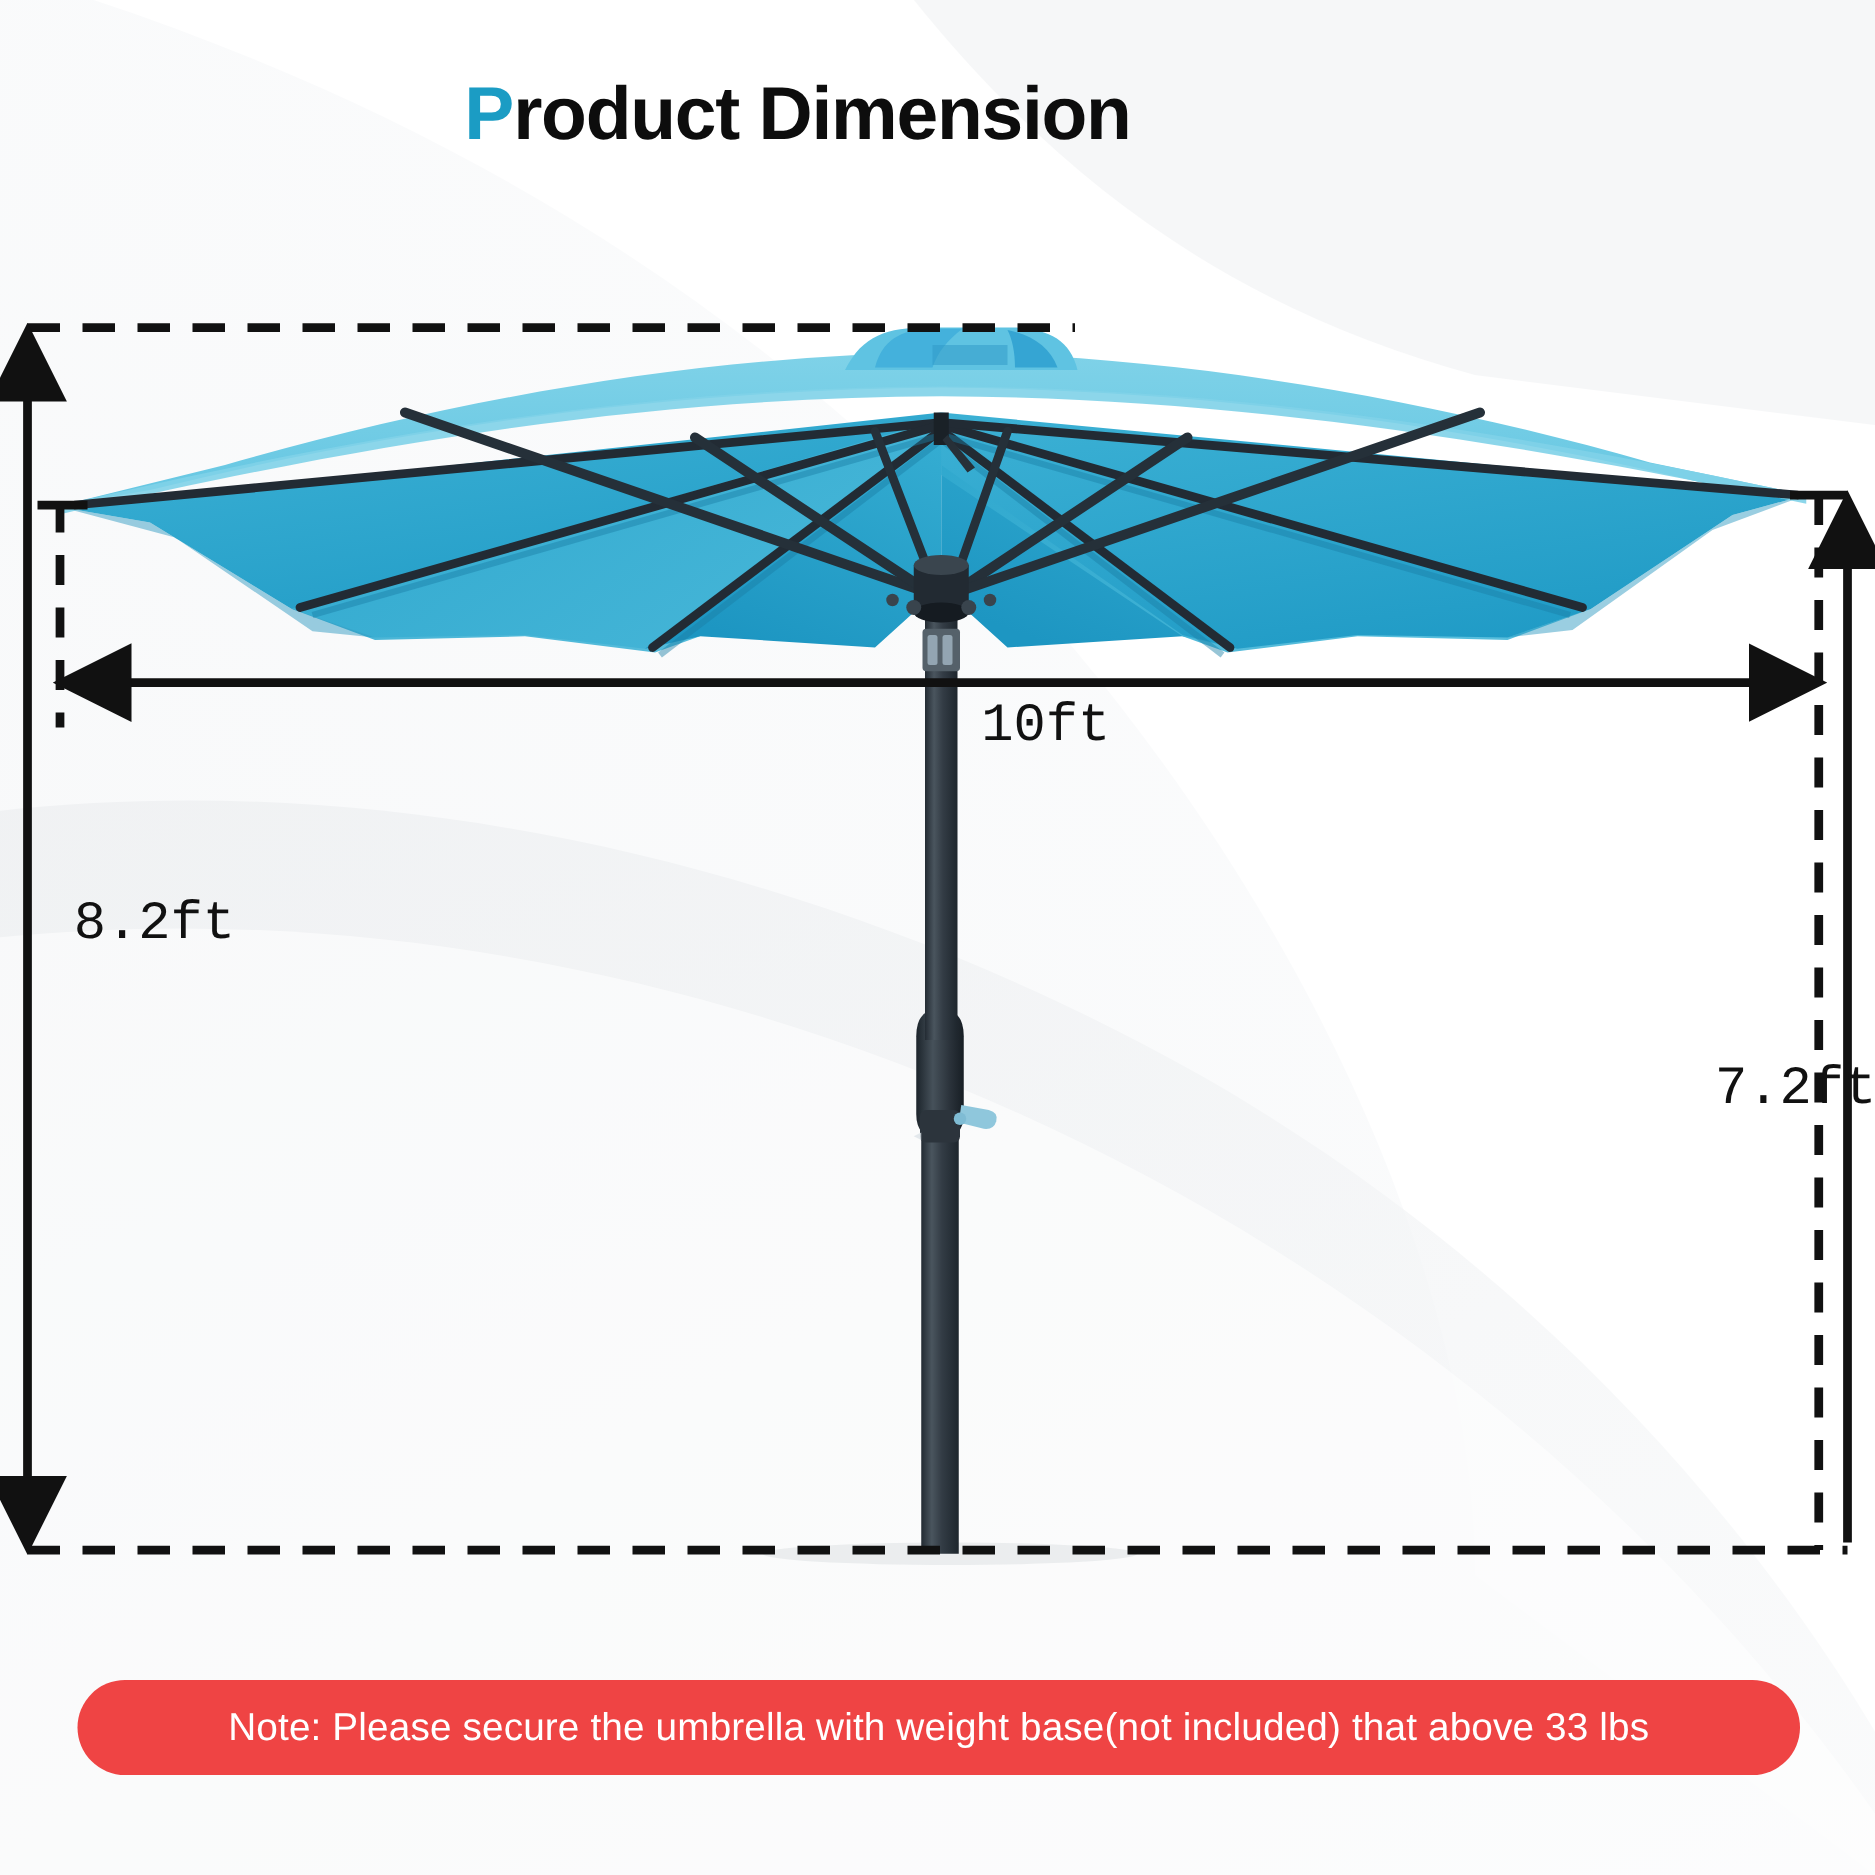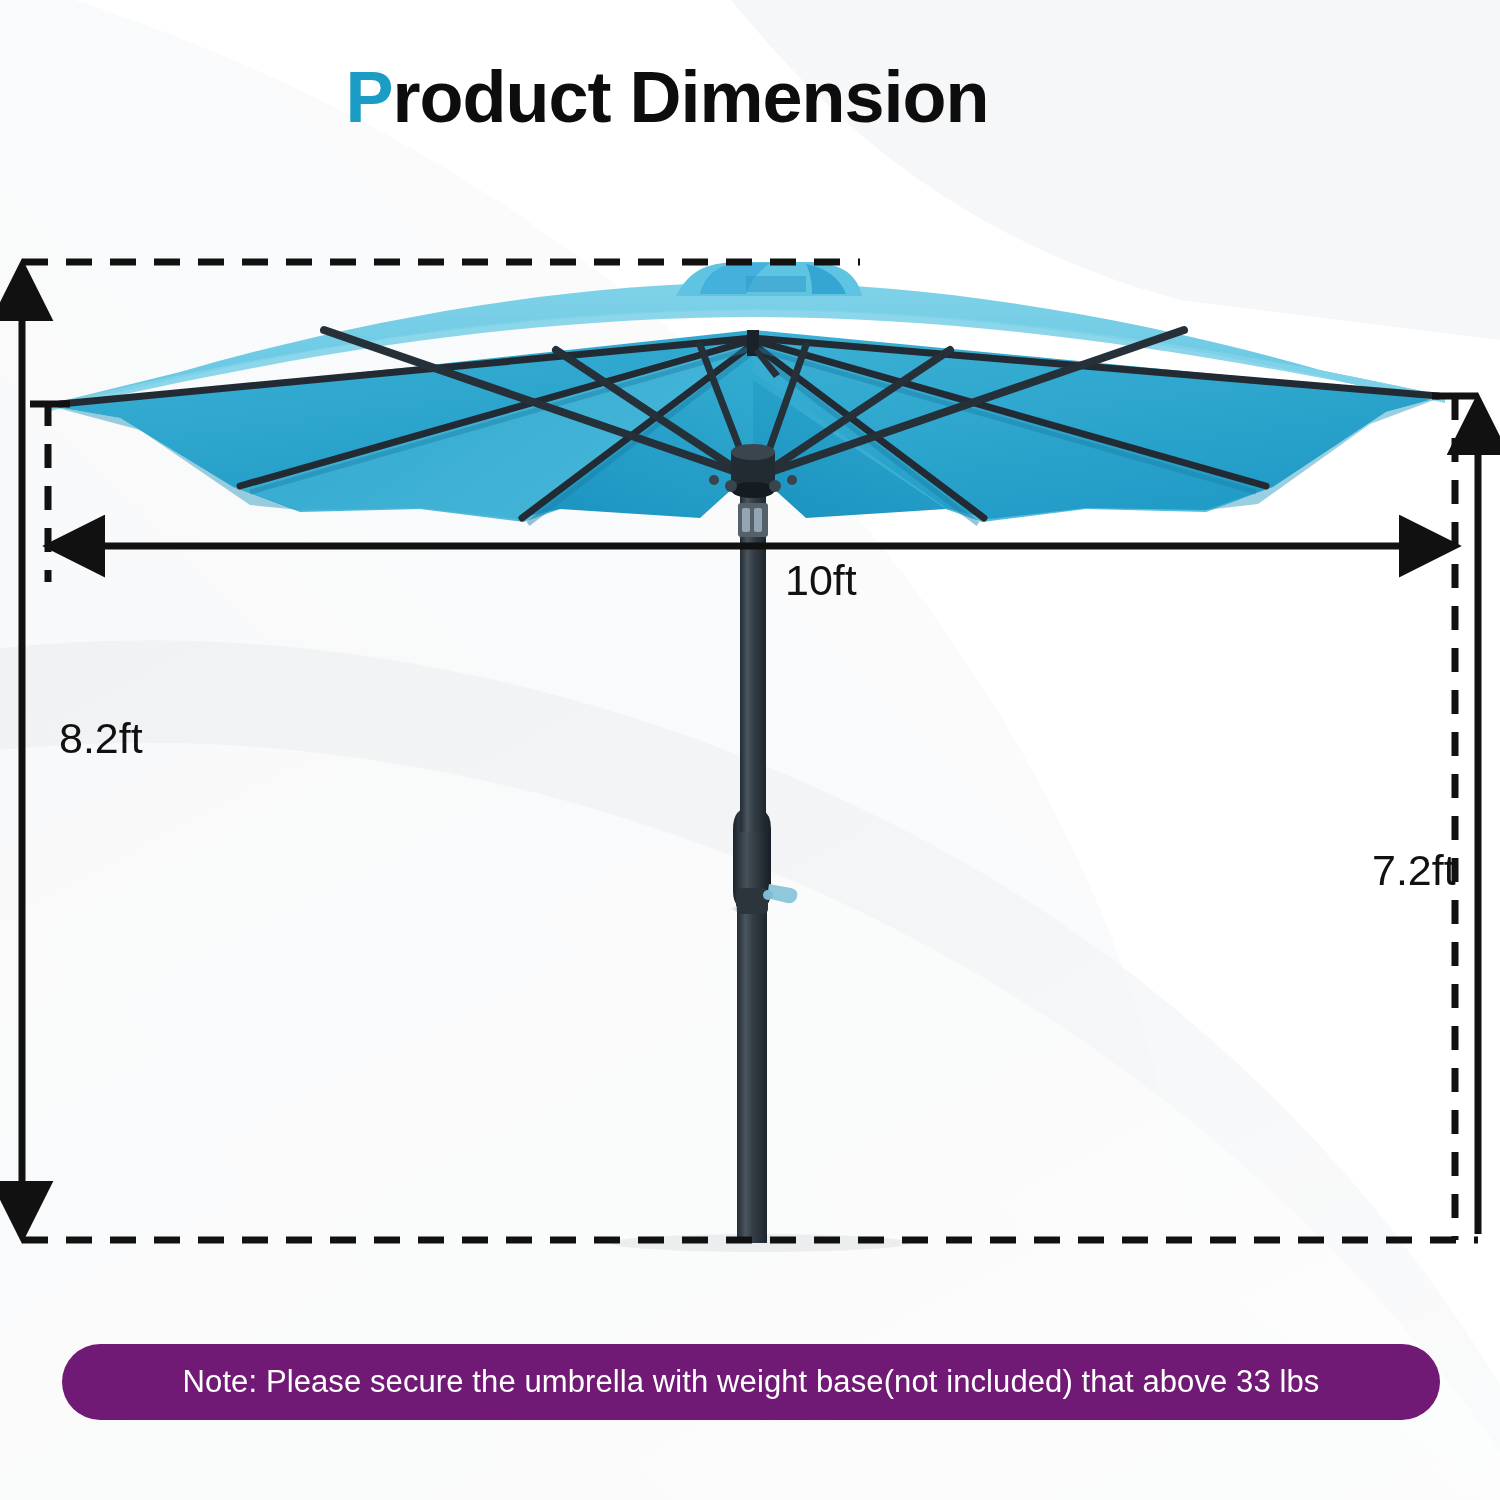--- a/index.html
+++ b/index.html
@@ -20,55 +20,54 @@
     position: absolute; inset: 0;
     width: 1500px; height: 1500px;
     pointer-events: none;
   }
 
   
   #title {
     position: absolute;
     top: 56px; left: 0; width: 1276px;
     text-align: center;
-    font-size: 72px;
+    font-size: 60px;
     font-weight: bold;
     letter-spacing: -1px;
     color: #0d0d0d;
     white-space: nowrap;
     font-family: "Liberation Sans", sans-serif;
-    margin-left: 29px;
   }
   #title .accent { color: #1B9CC4; }
 
   
   #scene {
     position: absolute;
     top: 0; left: 0;
     width: 1500px; height: 1500px;
   }
 
   
   .dim-label {
     position: absolute;
     font-size: 43px;
     color: #111111;
-    font-family: Liberation Sans, sans-serif;
+    font-family: Liberation Mono, monospace;
     white-space: nowrap;
   }
   #label-height-left { left: 38px;  top: 714px; margin-left: 21px; }
   #label-height-right{ left: 1372px; top: 846px; }
   #label-width       { left: 785px; top: 556px; }
 
   
   #note-banner {
     position: absolute;
     left: 62px; top: 1344px;
     width: 1378px; height: 76px;
-    background: #701a75;
+    background: #ef4444;
     border-radius: 38px;
     display: flex;
     align-items: center;
     justify-content: center;
   }
   #note-text {
     color: #ffffff;
     font-size: 31px;
     letter-spacing: 0.1px;
     white-space: nowrap;

